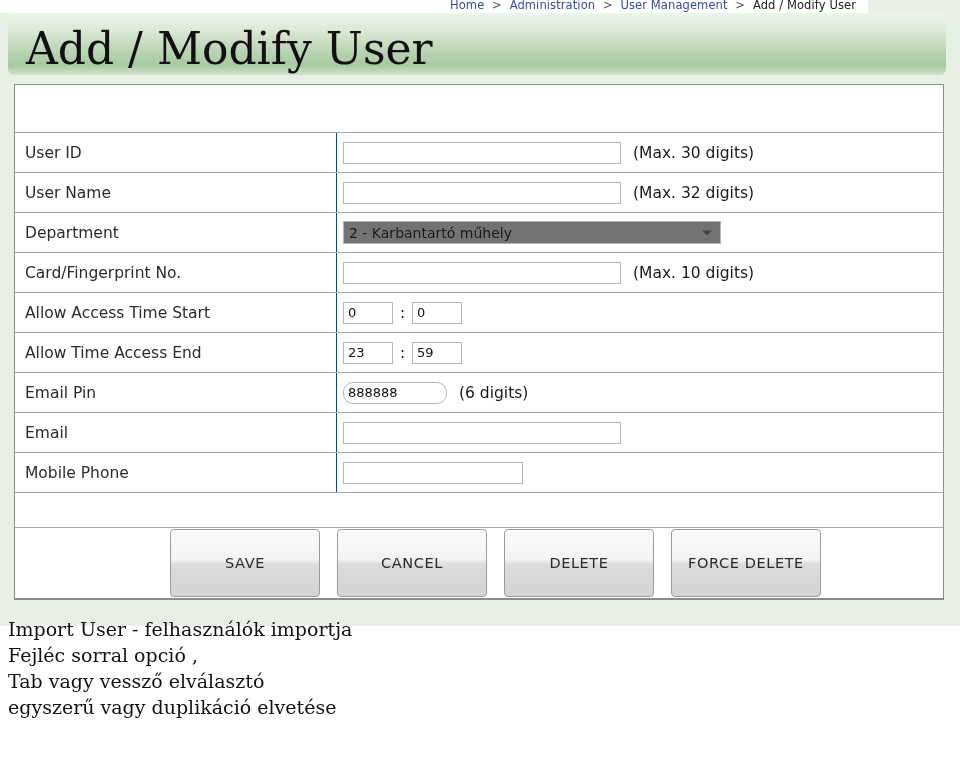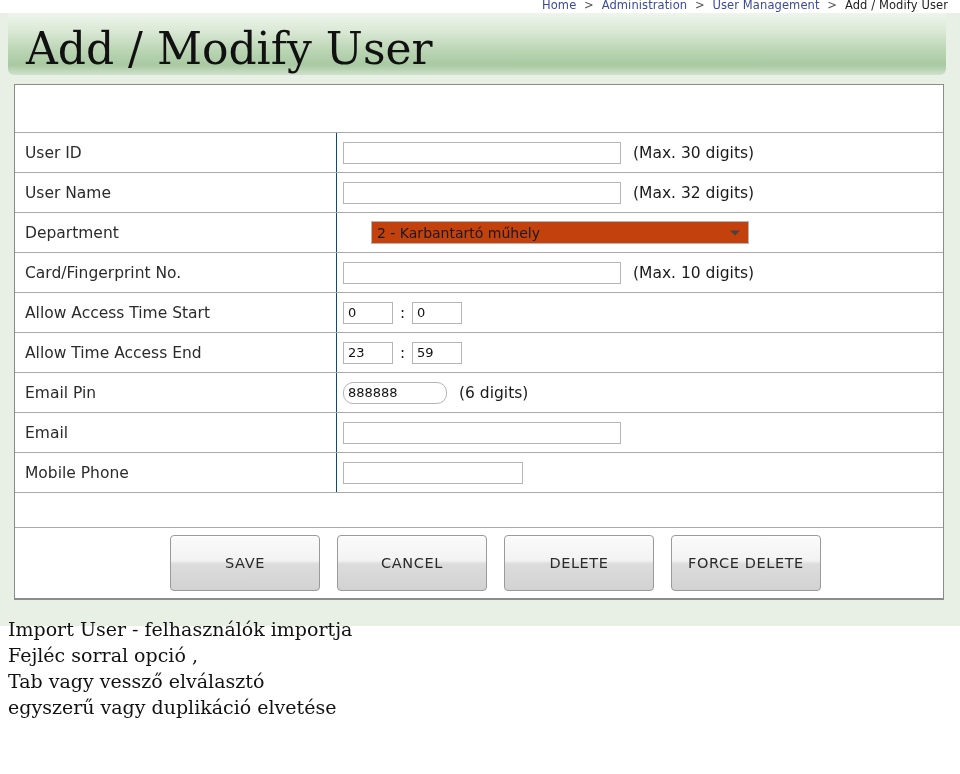--- a/index.html
+++ b/index.html
@@ -24,21 +24,21 @@
     height: 626px;
     background: #e8f0e6;
     overflow: hidden;
   }
 
   
   .breadcrumb-bar {
     position: absolute;
     left: 0;
     top: 0;
-    width: 960px;
+    width: 868px;
     height: 13px;
     background: #ffffff;
   }
   .breadcrumb {
     position: absolute;
     right: 12px;
     top: -2px;
     font-family: "DejaVu Sans", sans-serif;
     font-size: 11.5px;
     color: #3b4a9c;
@@ -159,27 +159,26 @@
     text-align: right;
   }
 
   
   .select-box {
     position: relative;
     width: 378px;
     height: 23px;
     box-sizing: border-box;
     border: 1px solid #b5b5b5;
-    background: #c2410c;
+    background: #737373;
     display: flex;
     align-items: center;
     padding-left: 5px;
     font-size: 14px;
     color: #1a1a1a;
-    margin-left: 28px;
   }
   .select-arrow {
     position: absolute;
     right: 8px;
     top: 50%;
     transform: translateY(-50%);
     width: 0;
     height: 0;
     border-left: 5px solid transparent;
     border-right: 5px solid transparent;
@@ -189,21 +188,21 @@
   
   .button-bar {
     display: flex;
     align-items: center;
     gap: 17px;
     padding-left: 155px;
     width: 100%;
     box-sizing: border-box;
   }
   .btn {
-    height: 56px;
+    height: 68px;
     min-width: 150px;
     box-sizing: border-box;
     border: 1px solid #9a9a9a;
     border-radius: 4px;
     background: linear-gradient(to bottom,
         #fbfbfb 0%,
         #f3f3f3 45%,
         #dcdcdc 52%,
         #d2d2d2 100%);
     box-shadow: inset 0 1px 0 #ffffff;

